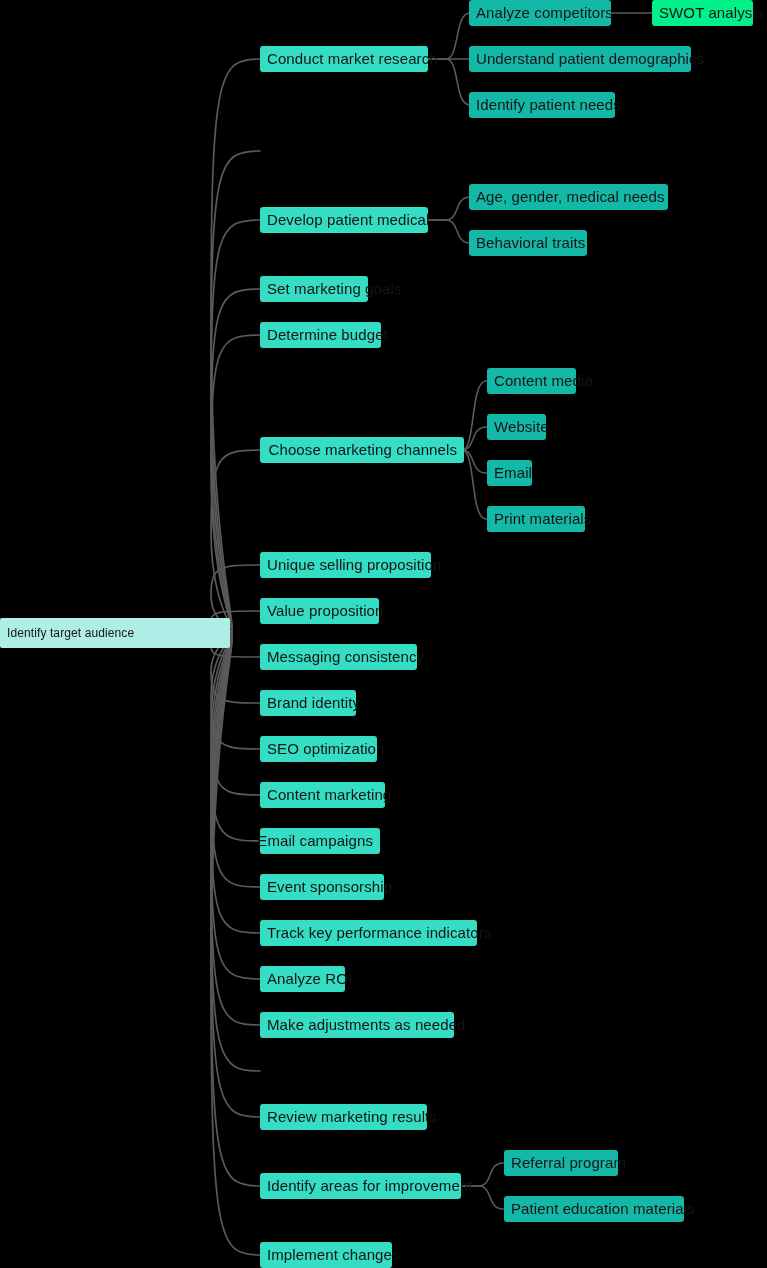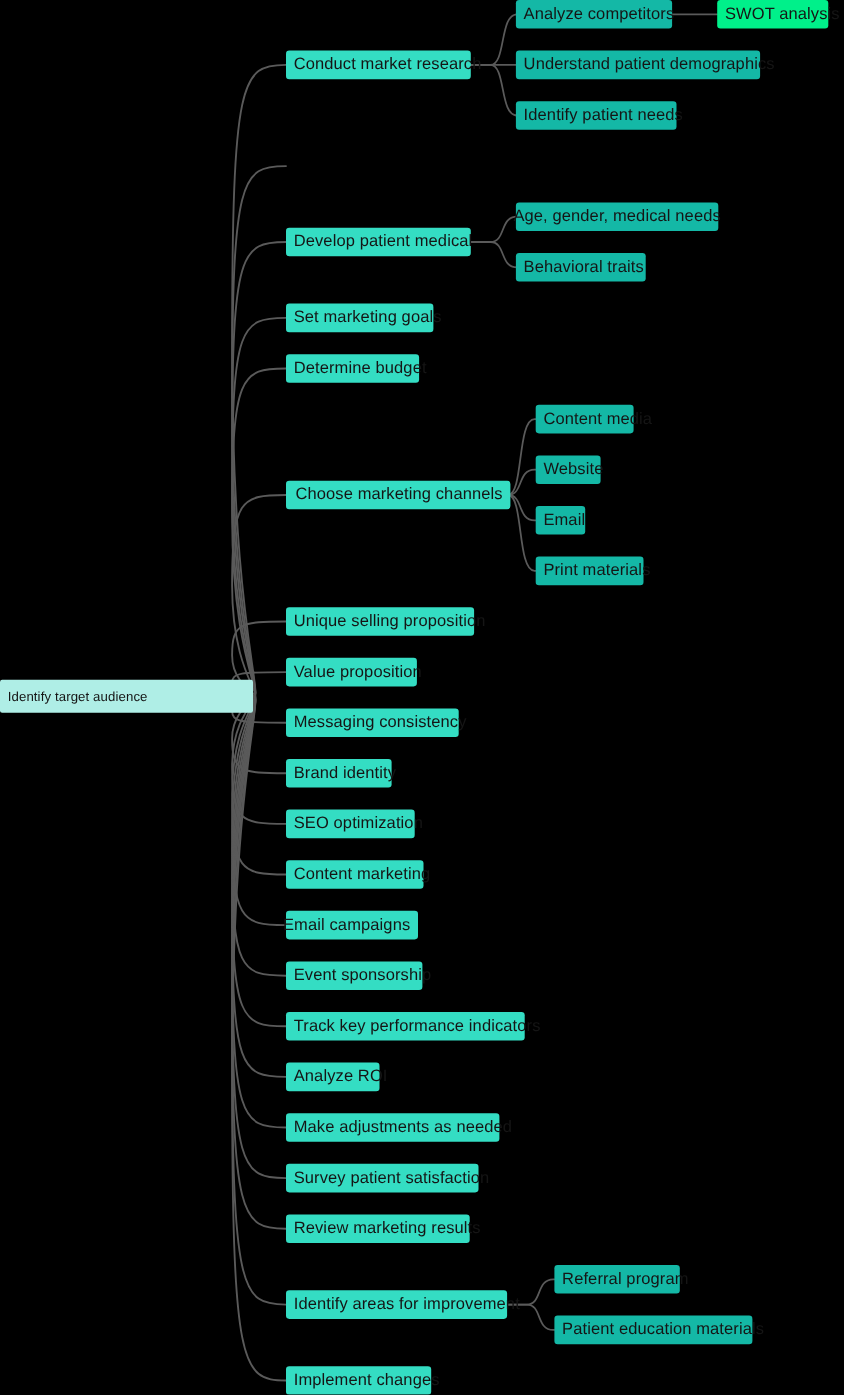--- a/index.html
+++ b/index.html
@@ -109,27 +109,27 @@
     </div>
     <div class="node level2" style="left: 469px; top: 46px; width: 222px;">
       <span>Understand patient demographics</span>
     </div>
     <div class="node level2" style="left: 469px; top: 92px; width: 146px;">
       <span>Identify patient needs</span>
     </div>
     <div class="node level1" style="left: 260px; top: 207px; width: 168px;">
       <span>Develop patient medical</span>
     </div>
-    <div class="node level2" style="left: 469px; top: 184px; width: 184px; justify-content: center;">
+    <div class="node level2" style="left: 469px; top: 184px; width: 199px;">
       <span>Age, gender, medical needs</span>
     </div>
     <div class="node level2" style="left: 469px; top: 230px; width: 118px;">
       <span>Behavioral traits</span>
     </div>
-    <div class="node level1" style="left: 260px; top: 276px; width: 134px;">
+    <div class="node level1" style="left: 260px; top: 276px; width: 108px;">
       <span>Set marketing goals</span>
     </div>
     <div class="node level1" style="left: 260px; top: 322px; width: 121px;">
       <span>Determine budget</span>
     </div>
     <div class="node level1" style="left: 260px; top: 437px; width: 204px; justify-content: flex-end;">
       <span>Choose marketing channels</span>
     </div>
     <div class="node level2" style="left: 487px; top: 368px; width: 89px;">
       <span>Content media</span>
@@ -169,23 +169,20 @@
     </div>
     <div class="node level1" style="left: 260px; top: 920px; width: 217px;">
       <span>Track key performance indicators</span>
     </div>
     <div class="node level1" style="left: 260px; top: 966px; width: 85px;">
       <span>Analyze ROI</span>
     </div>
     <div class="node level1" style="left: 260px; top: 1012px; width: 194px;">
       <span>Make adjustments as needed</span>
     </div>
-    <div class="node level1" style="left: 260px; top: 1058px; width: 175px;">
-      <span>Survey patient satisfaction</span>
-    </div>
     <div class="node level1" style="left: 260px; top: 1104px; width: 167px;">
       <span>Review marketing results</span>
     </div>
     <div class="node level1" style="left: 260px; top: 1173px; width: 201px;">
       <span>Identify areas for improvement</span>
     </div>
     <div class="node level2" style="left: 504px; top: 1150px; width: 114px;">
       <span>Referral program</span>
     </div>
     <div class="node level2" style="left: 504px; top: 1196px; width: 180px;">

